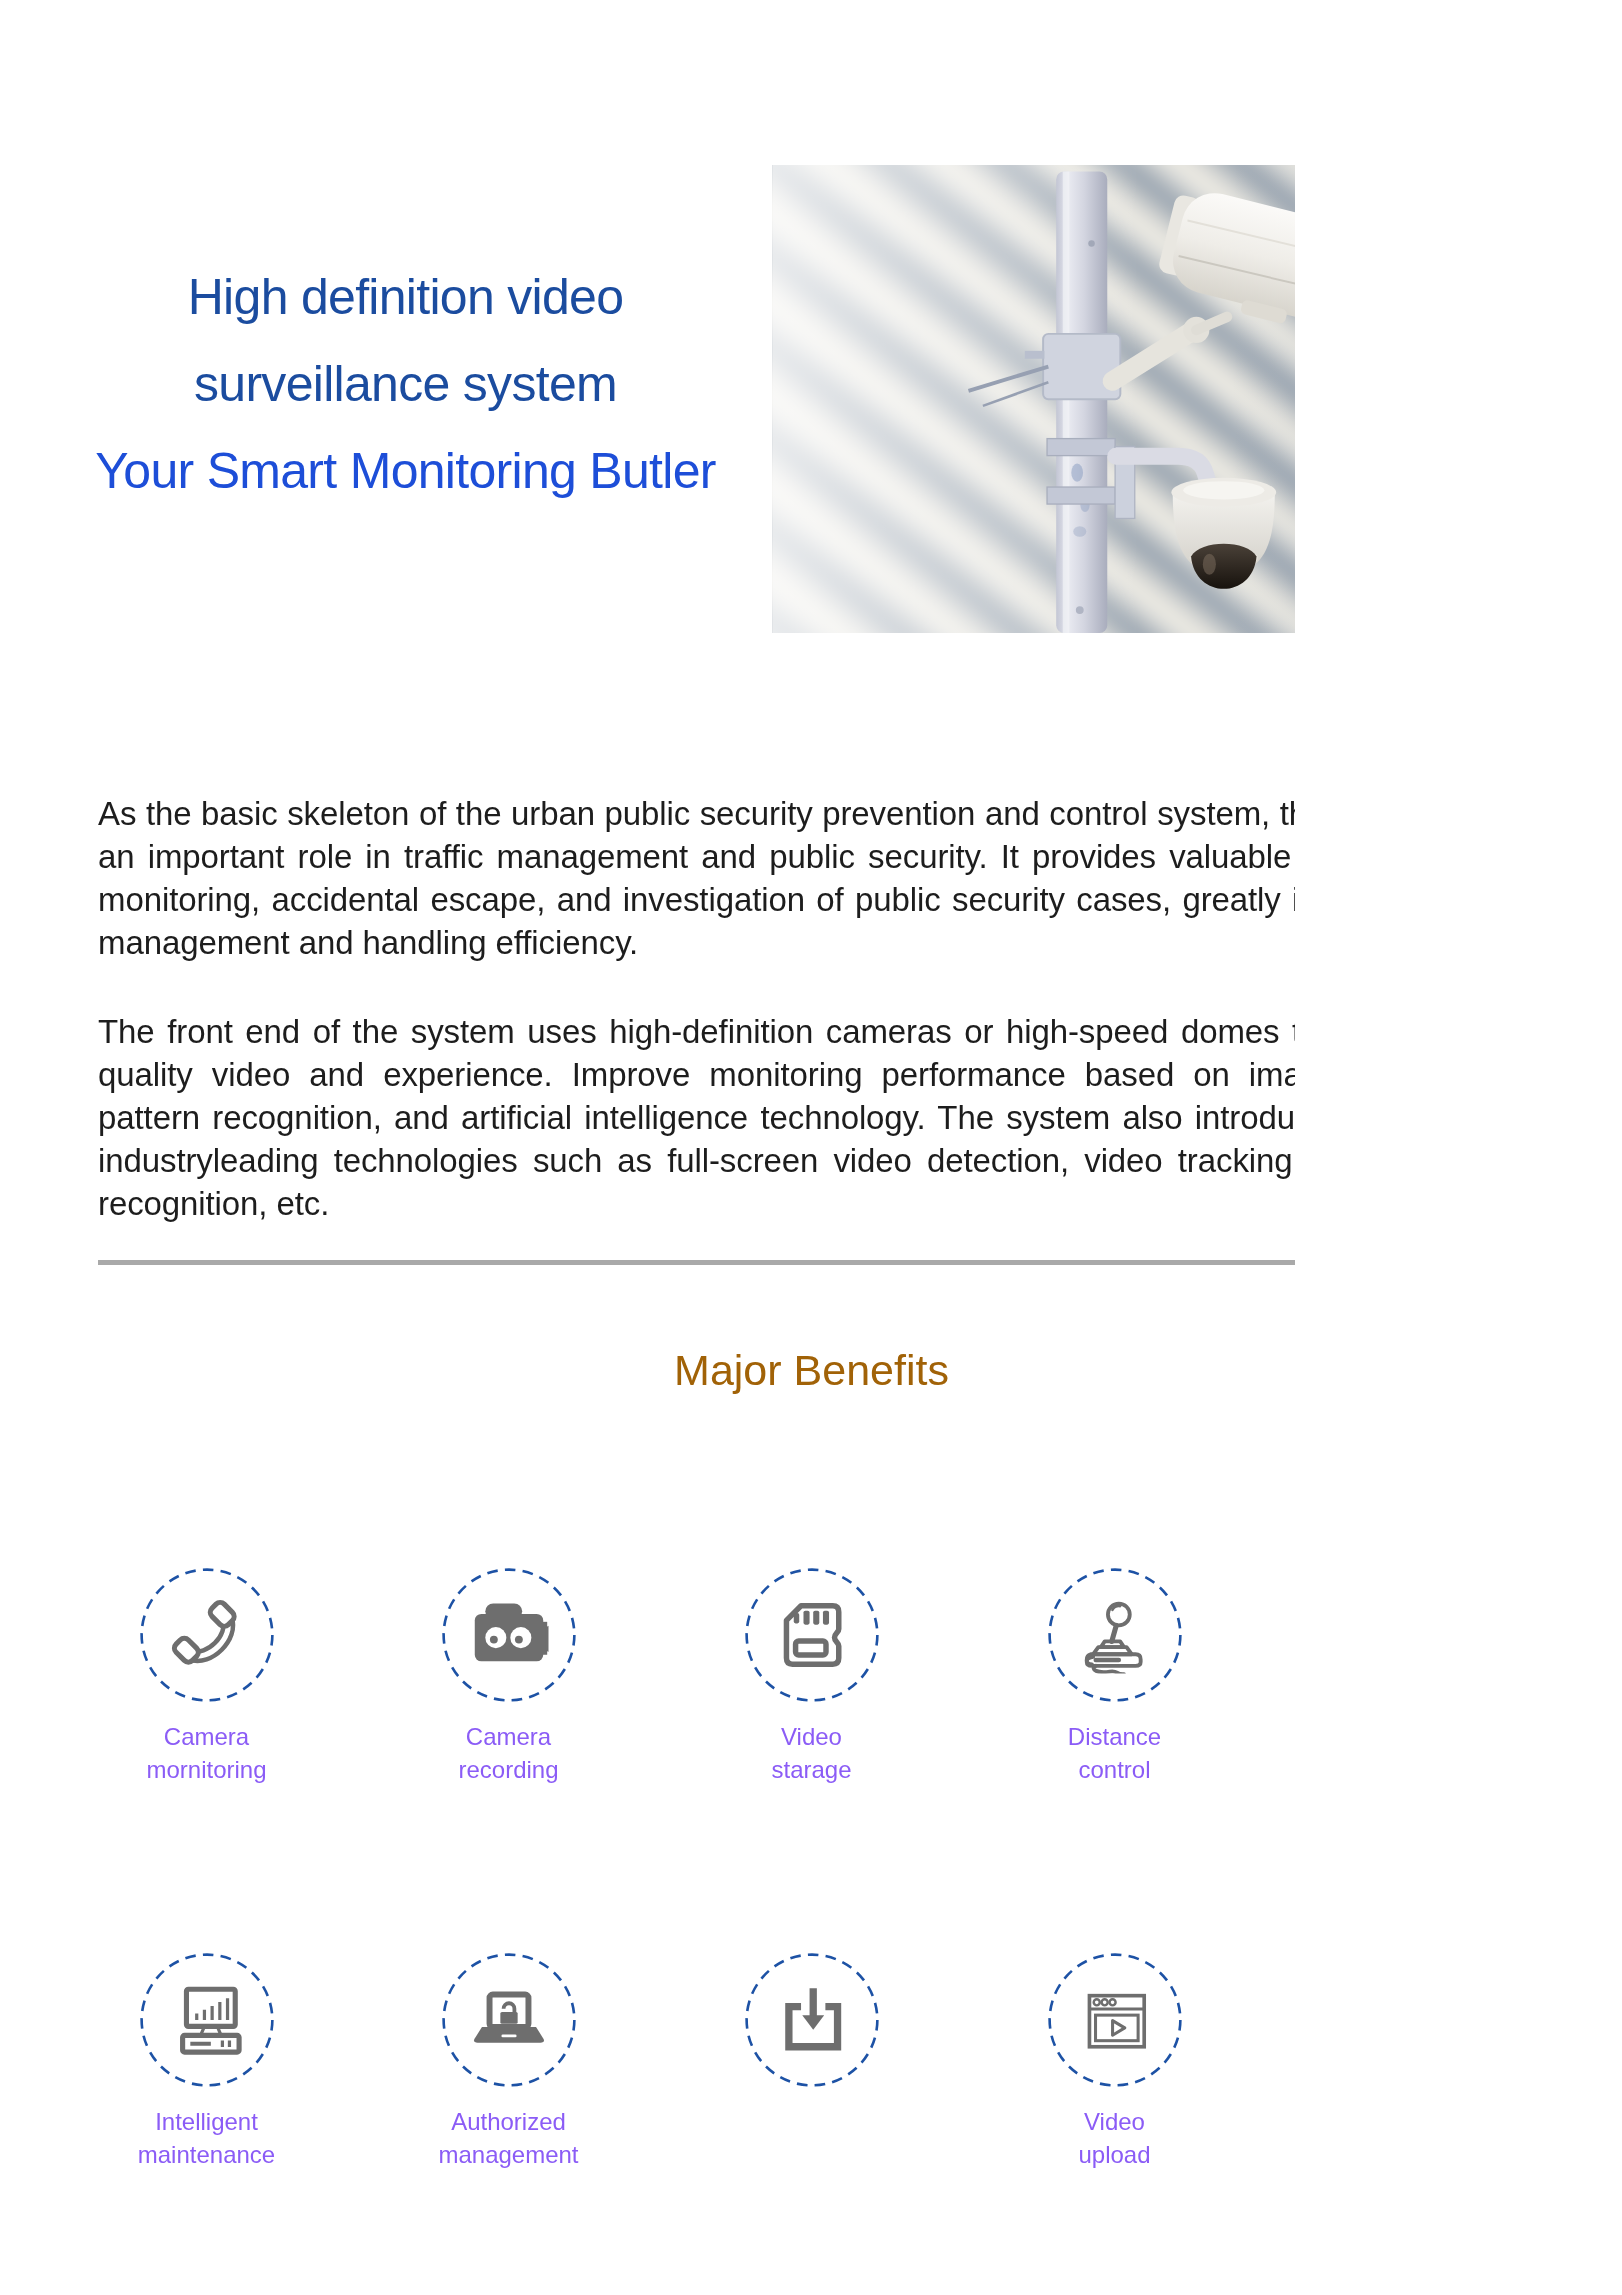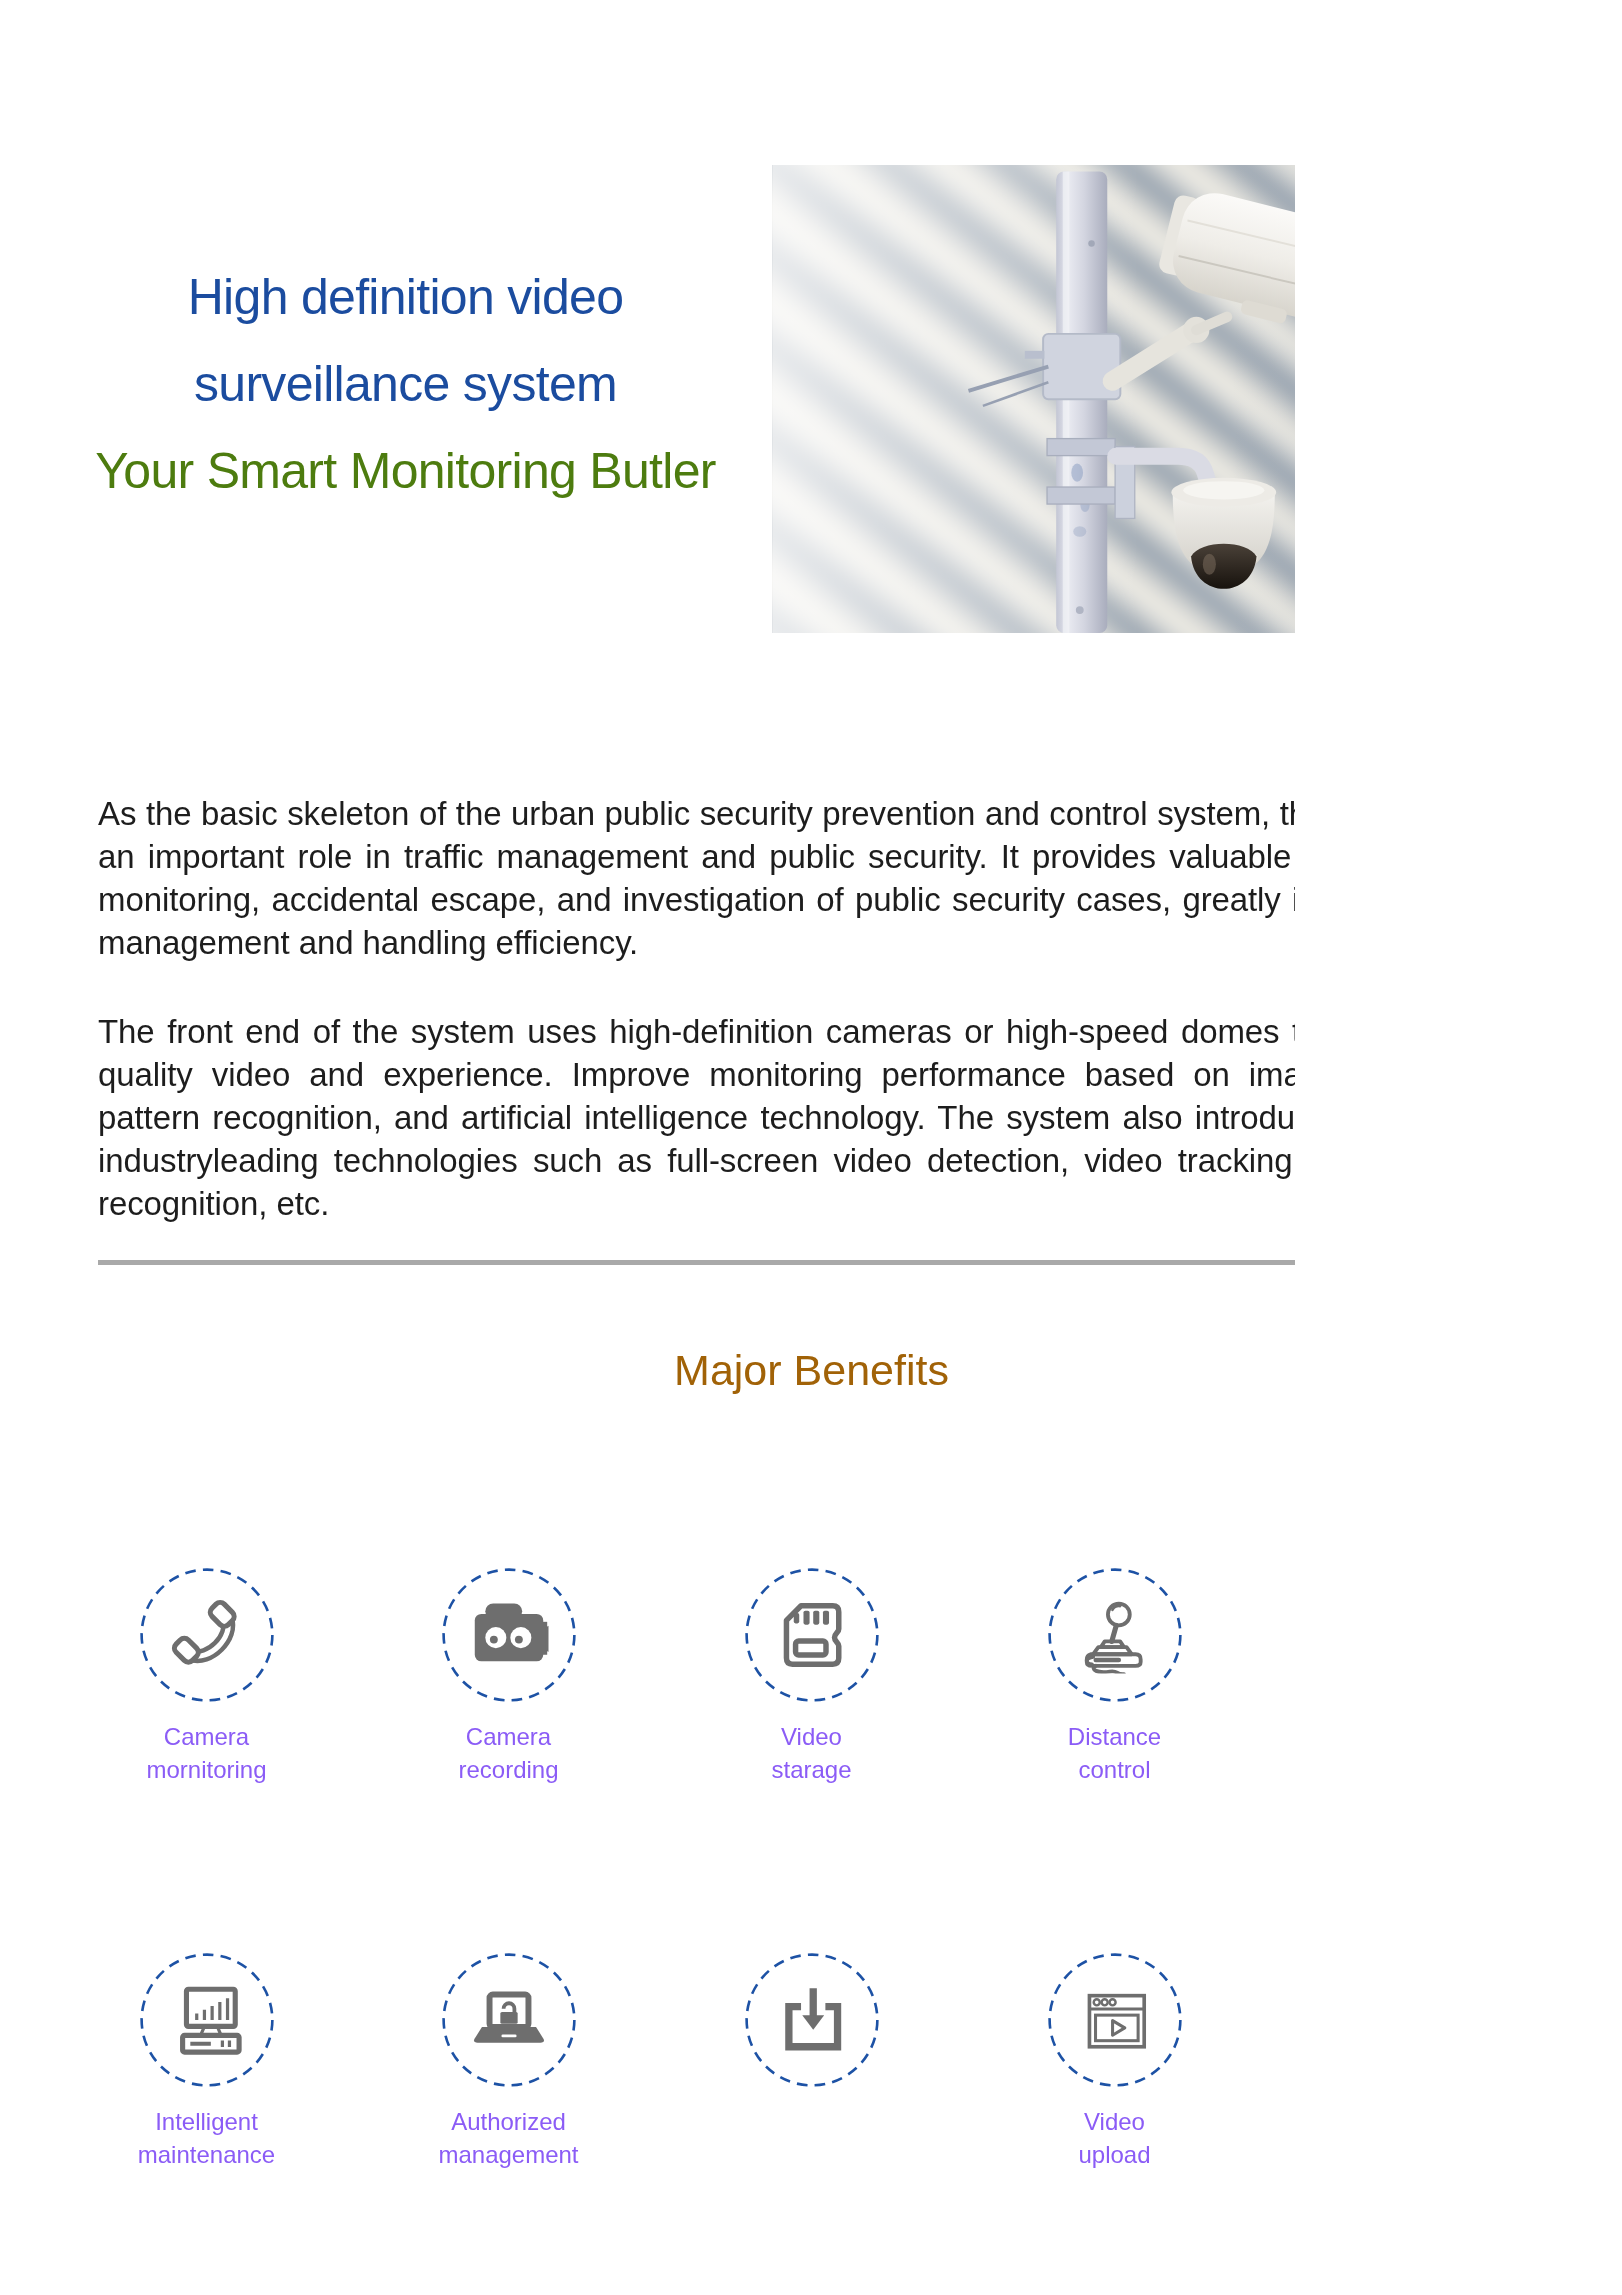--- a/index.html
+++ b/index.html
@@ -3,21 +3,21 @@
 <meta charset="utf-8">
 <style>
   html,body{margin:0;padding:0;background:#ffffff;}
   .page{position:relative;width:1295px;height:2295px;background:#ffffff;overflow:hidden;
         font-family:"Liberation Sans",sans-serif;color:#1c1c1c;}
 
   
   .hero-title-block{position:absolute;left:26px;top:254px;width:759px;text-align:center;
         line-height:87px;font-size:50px;letter-spacing:-0.7px;}
   .hero-title-line{color:#1b4c9f;}
-  .hero-subtitle{color:#4d7c0f;}
+  .hero-subtitle{color:#1d4ed8;}
 
   .hero-photo{position:absolute;left:772px;top:165px;width:789px;height:468px;display:block;}
 
   
   .intro{position:absolute;left:98px;top:792px;width:1427px;
          font-size:33px;line-height:43px;letter-spacing:-0.1px;color:#1d1d1d;
          text-align:justify;}
   .intro p{margin:0;}
   .intro p + p{margin-top:46px;}
 

